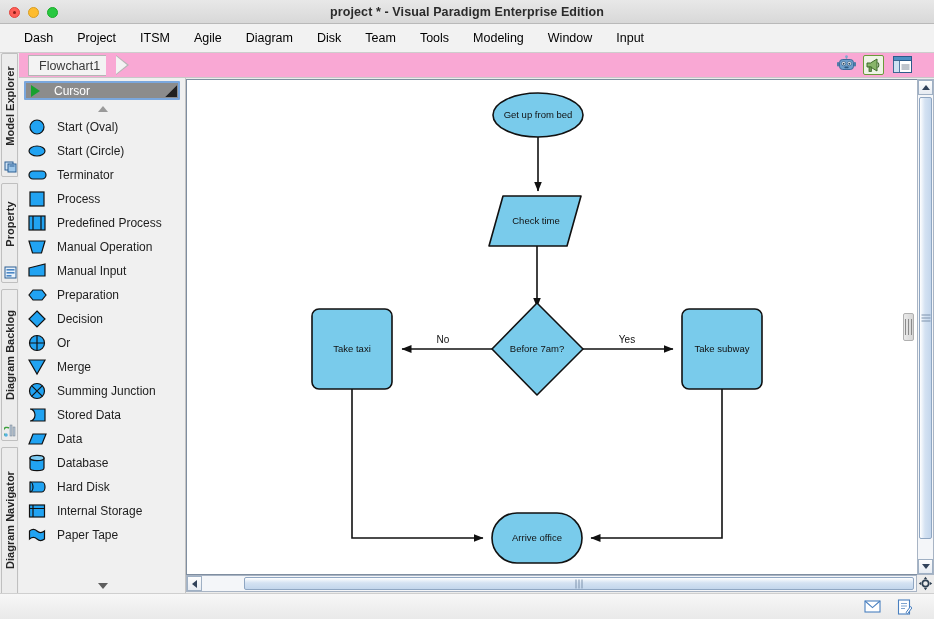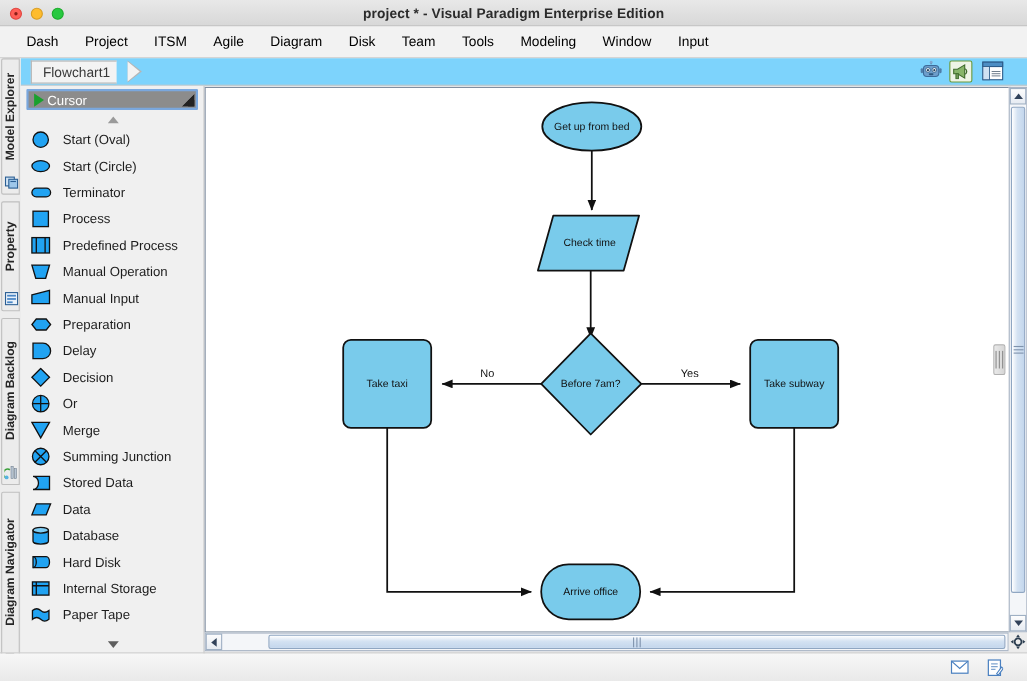--- a/index.html
+++ b/index.html
@@ -76,21 +76,21 @@
   #palette {
     position: absolute; left: 19px; top: 78px; width: 167px; height: 519px;
     background: #f0f0f0; border-right: 1px solid #c4c4c4;
     overflow: hidden;
   }
   #cursorRow {
     position: absolute; left: 5px; top: 3px; width: 156px; height: 19px;
     background: #8c8c8c; border: 2px solid #7aa7dd; border-radius: 1px;
     display: flex; align-items: center; padding-left: 5px;
   }
-  #cursorRow .clabel { font-size: 12px; color: #ffffff; margin-left: 1px; }
+  #cursorRow .clabel { font-size: 12px; color: #ffffff; margin-left: 12px; }
   #cursorRow::after {
     content:""; position:absolute; right:1px; bottom:1px;
     width:0; height:0; border-left:6px solid transparent; border-top:6px solid transparent;
     border-right:6px solid #222; border-bottom:6px solid #222;
     clip-path: polygon(100% 0,100% 100%,0 100%);
   }
   .cursor-glyph {
     width: 11px; height: 12px; position: relative;
   }
   .cursor-glyph::before {
@@ -113,21 +113,21 @@
   .prow {
     height: 24px; display: flex; align-items: center; padding-left: 9px;
   }
   .prow .plabel { font-size: 12px; color: #1d1d1d; margin-left: 9px; white-space: nowrap; }
   .picon { width: 20px; height: 18px; position: relative; flex: 0 0 20px; }
   .picon svg { display:block; }
 
   
   #tabstrip {
     position: absolute; left: 19px; top: 53px; width: 915px; height: 25px;
-    background: #7dd3fc; border-bottom: 1px solid #c8c8c8;
+    background: #f9a8d4; border-bottom: 1px solid #c8c8c8;
   }
   #diagTab {
     position: absolute; left: 9px; top: 2px; height: 21px;
     background: #f3f3f3; border: 1px solid #b5b5b5;
     border-right: none;
     display: flex; align-items: center; padding: 0 6px 0 10px;
     font-size: 12.5px; color: #3a3a3a;
   }
   #diagTabArrow {
     position: absolute; left: 97px; top: 2px;
@@ -392,28 +392,20 @@
 
       <div class="prow">
         <span class="picon">
           <svg width="20" height="18" viewBox="0 0 20 18">
               <path d="M5 4 H14 L18 9 L14 14 H5 L1 9 Z" fill="#21a3f2" stroke="#111" stroke-width="1.2"></path>
             </svg>
         </span>
         <span class="plabel">Preparation</span>
       </div>
 
-      <div class="prow">
-        <span class="picon">
-          <svg width="20" height="18" viewBox="0 0 20 18">
-              <path d="M2 2 H11 A7 7 0 0 1 11 16 H2 Z" fill="#21a3f2" stroke="#111" stroke-width="1.2"></path>
-            </svg>
-        </span>
-        <span class="plabel">Delay</span>
-      </div>
 
       <div class="prow">
         <span class="picon">
           <svg width="20" height="18" viewBox="0 0 20 18">
               <path d="M9 1 L17 9 L9 17 L1 9 Z" fill="#21a3f2" stroke="#111" stroke-width="1.2"></path>
             </svg>
         </span>
         <span class="plabel">Decision</span>
       </div>
 

